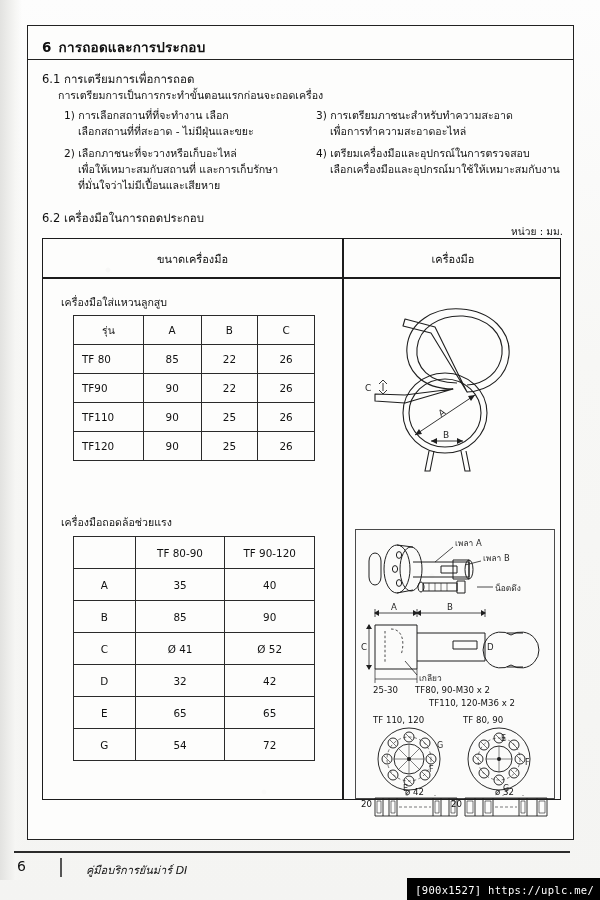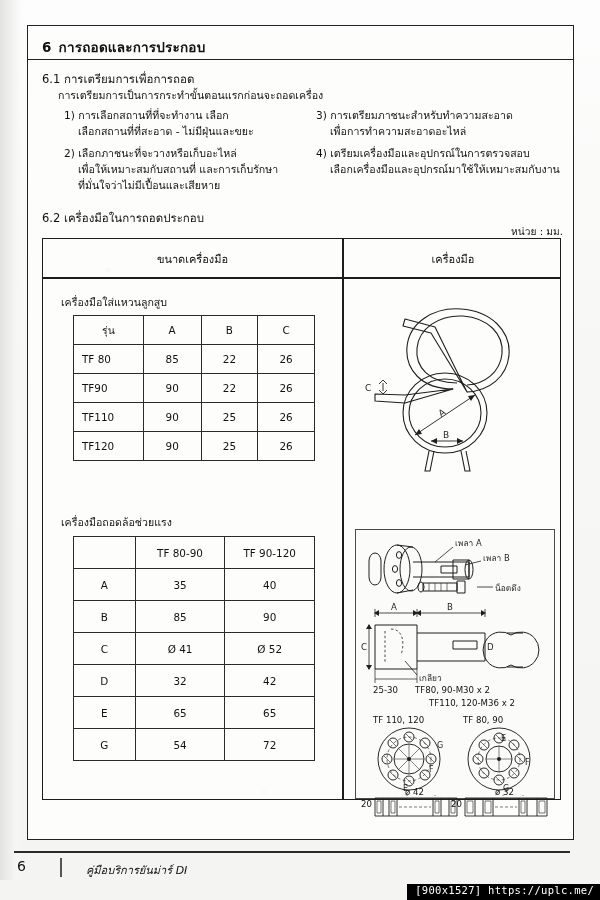--- a/index.html
+++ b/index.html
@@ -116,21 +116,21 @@
   .foot-txt{
     position:absolute;left:86px;top:861px;font-size:11px;font-style:italic;
   }
 
   
   .wm{
     position:absolute;right:0;bottom:0;
     background:#000;color:#fff;
     font-family:"DejaVu Sans Mono","Liberation Mono",monospace;
     font-size:10.5px;letter-spacing:.3px;
-    padding:0 6px 4px 8px;
+    padding:6px 6px 4px 8px;
   }
   .noise{
     position:absolute;inset:0;pointer-events:none;
     background:
       radial-gradient(circle at 18% 30%,rgba(0,0,0,.018) 0 2px,transparent 3px),
       radial-gradient(circle at 72% 64%,rgba(0,0,0,.015) 0 2px,transparent 3px),
       radial-gradient(circle at 44% 88%,rgba(0,0,0,.012) 0 2px,transparent 3px);
   }
 </style>
 </head>

